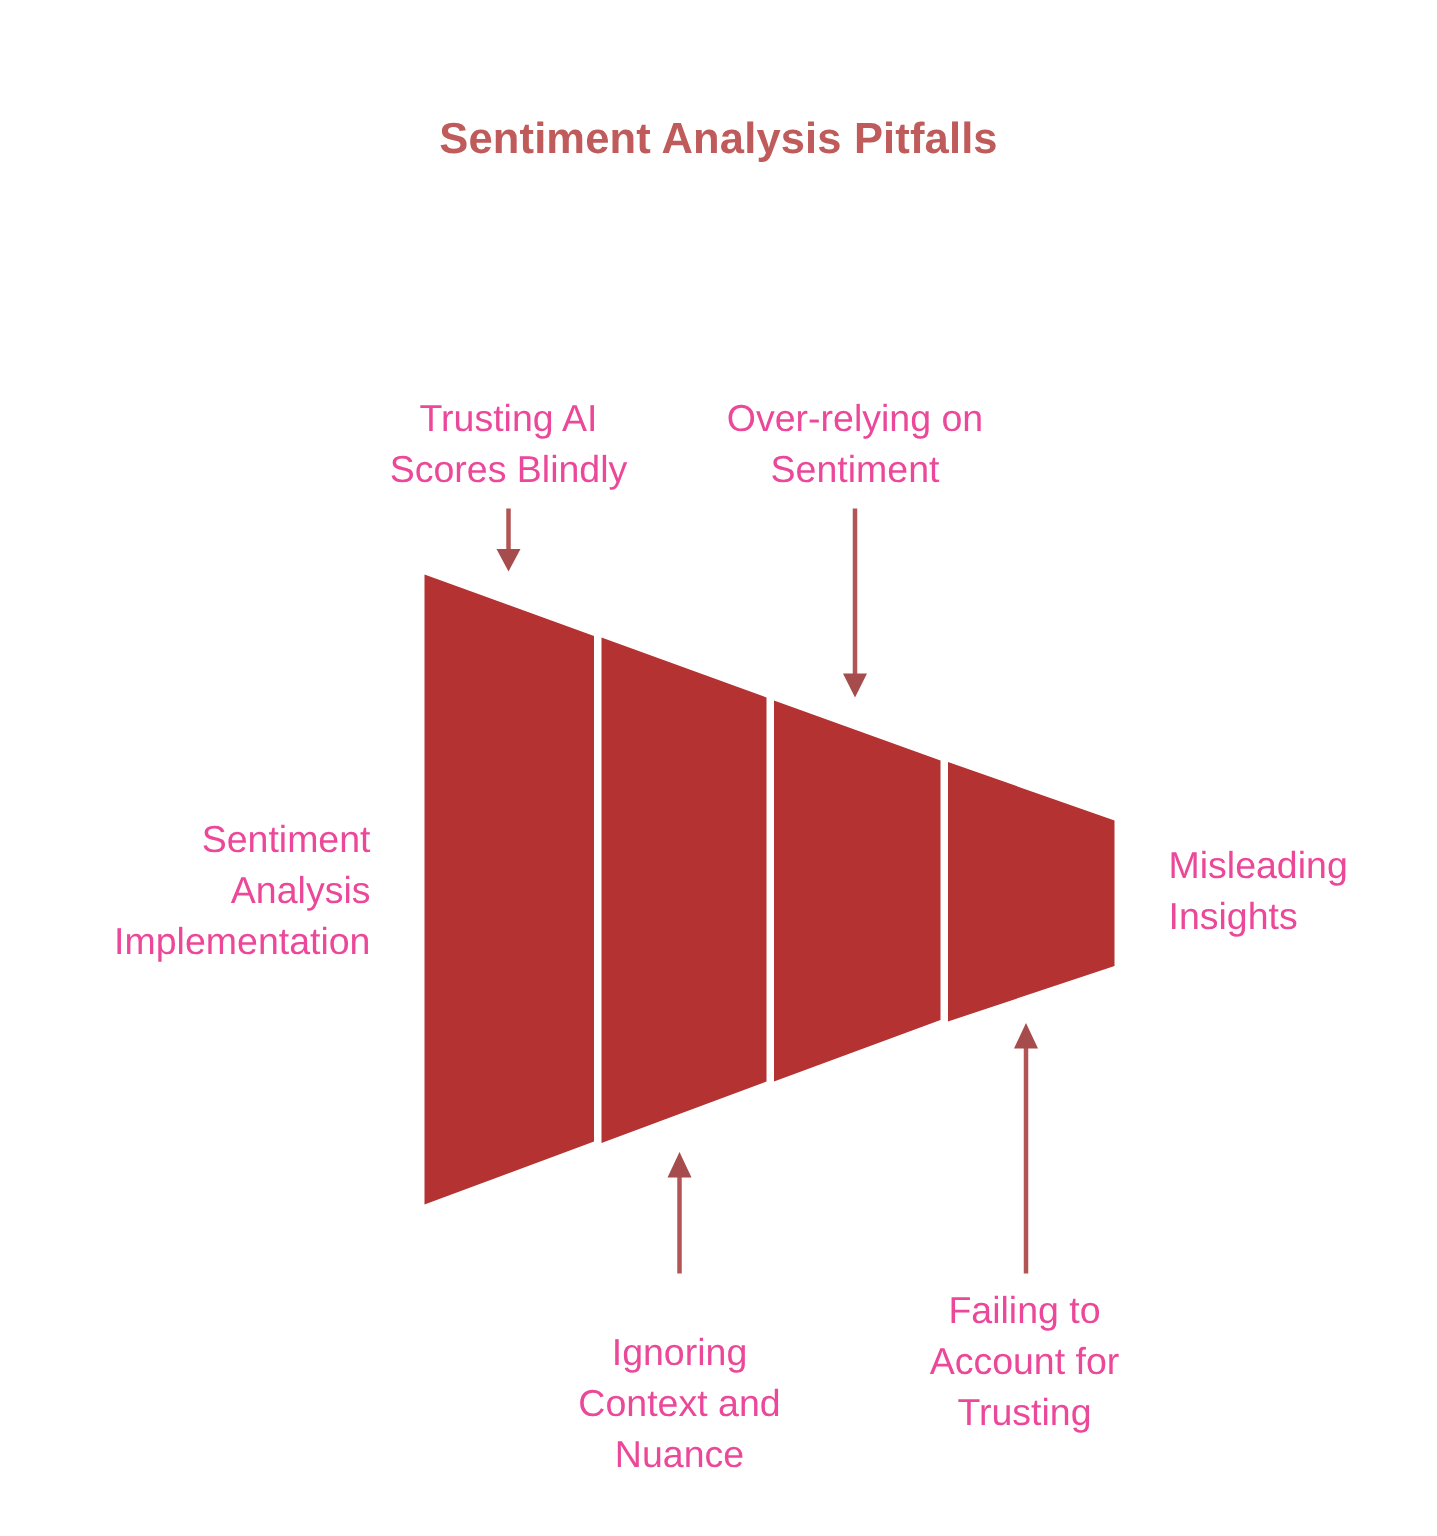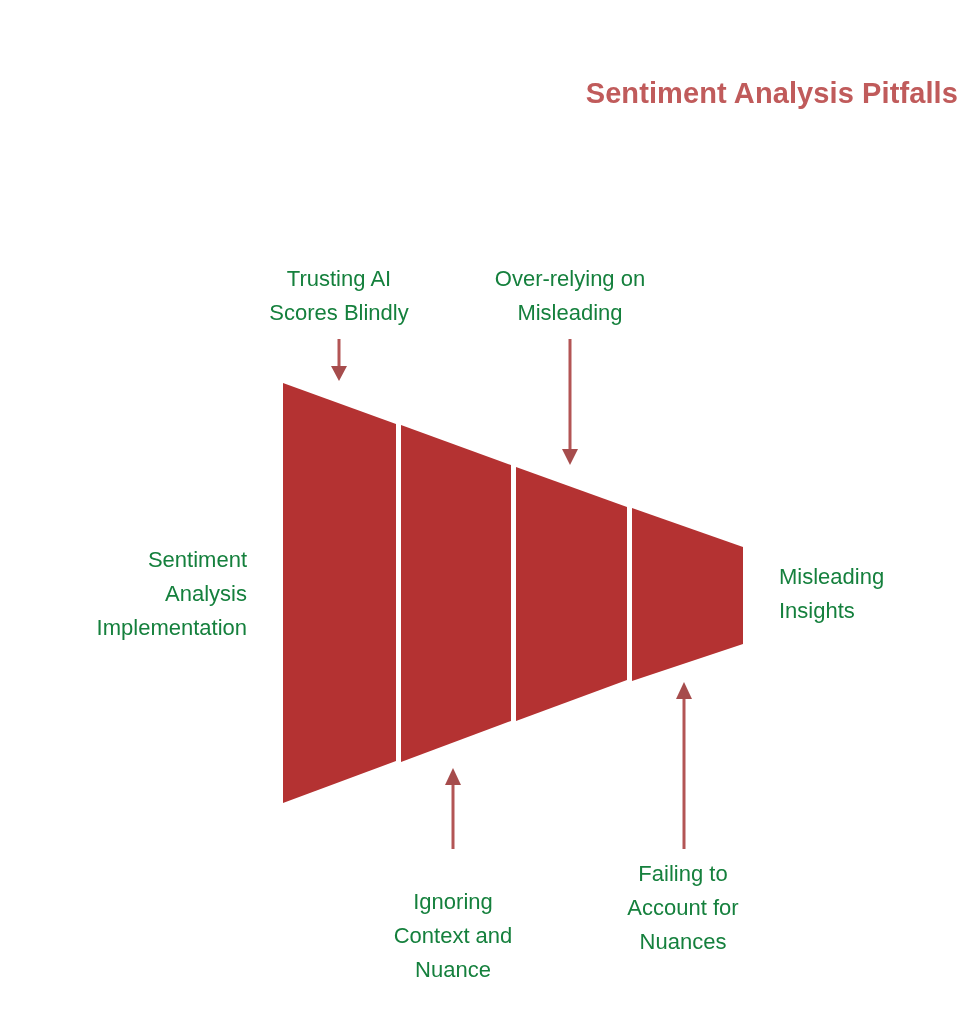--- a/index.html
+++ b/index.html
@@ -25,21 +25,21 @@
     height: 1024px;
     background: #ffffff;
   }
 
   
   .chart-title {
     position: absolute;
     left: 0;
     top: 74px;
     width: 958px;
-    text-align: right;
+    text-align: center;
     font-size: 29px;
     font-weight: bold;
     letter-spacing: 0.1px;
     color: #c05b5b;
     line-height: 38px;
     white-space: nowrap;
   }
 
   
   .funnel-svg {
@@ -47,22 +47,22 @@
     left: 0;
     top: 0;
     width: 958px;
     height: 1024px;
     overflow: visible;
   }
 
   
   .lbl {
     position: absolute;
-    color: #15803d;
-    font-size: 22px;
+    color: #ec4899;
+    font-size: 25px;
     line-height: 34px;
     font-weight: normal;
     white-space: pre-line;
   }
 
   .lbl-top-1 {
     left: 233px;
     top: 262px;
     width: 212px;
     text-align: center;
@@ -135,30 +135,30 @@
       <line x1="684" y1="849" x2="684" y2="696" stroke="#b35555" stroke-width="3"></line>
       <polygon points="676,699 692,699 684,682" fill="#a64c4c"></polygon>
     </g>
 
   </svg>
 
   <div class="lbl lbl-top-1">Trusting AI
 Scores Blindly</div>
 
   <div class="lbl lbl-top-2">Over-relying on
-Misleading</div>
+Sentiment</div>
 
   <div class="lbl lbl-right">Misleading
 Insights</div>
 
   <div class="lbl lbl-left">Sentiment
 Analysis
 Implementation</div>
 
   <div class="lbl lbl-bot-1">Ignoring
 Context and
 Nuance</div>
 
   <div class="lbl lbl-bot-2">Failing to
 Account for
-Nuances</div>
+Trusting</div>
 
 </div>
 
 </body></html>

